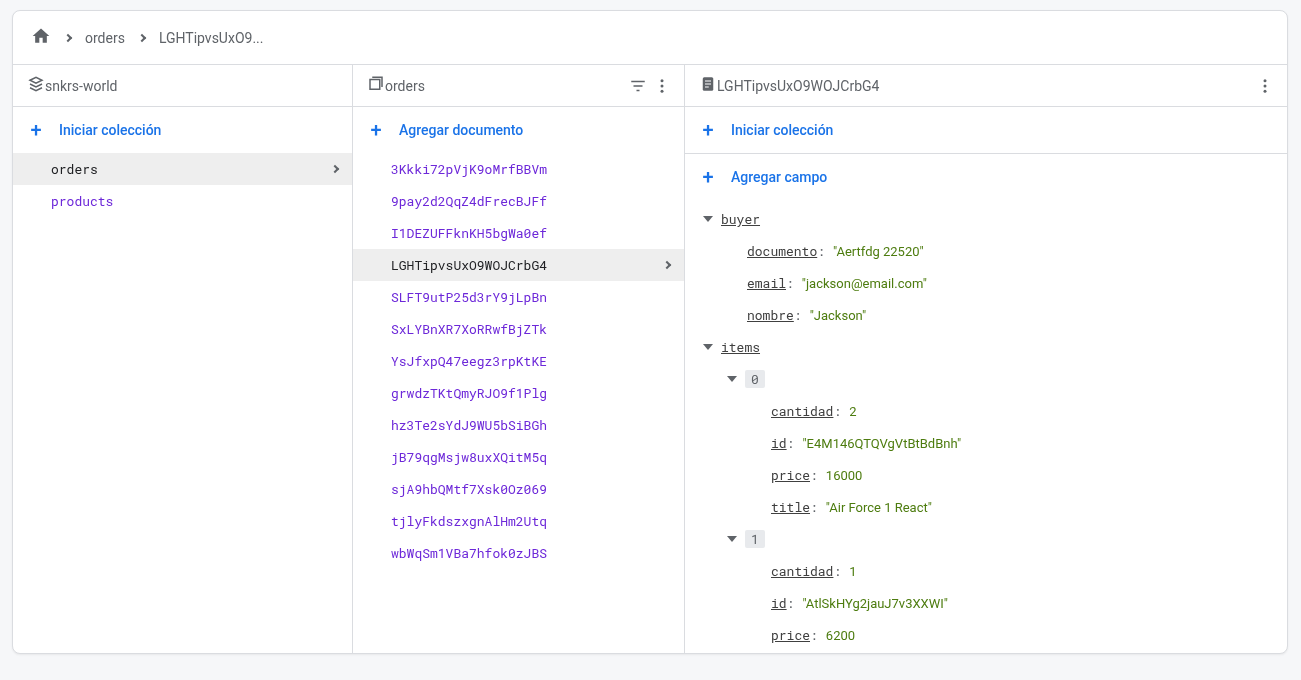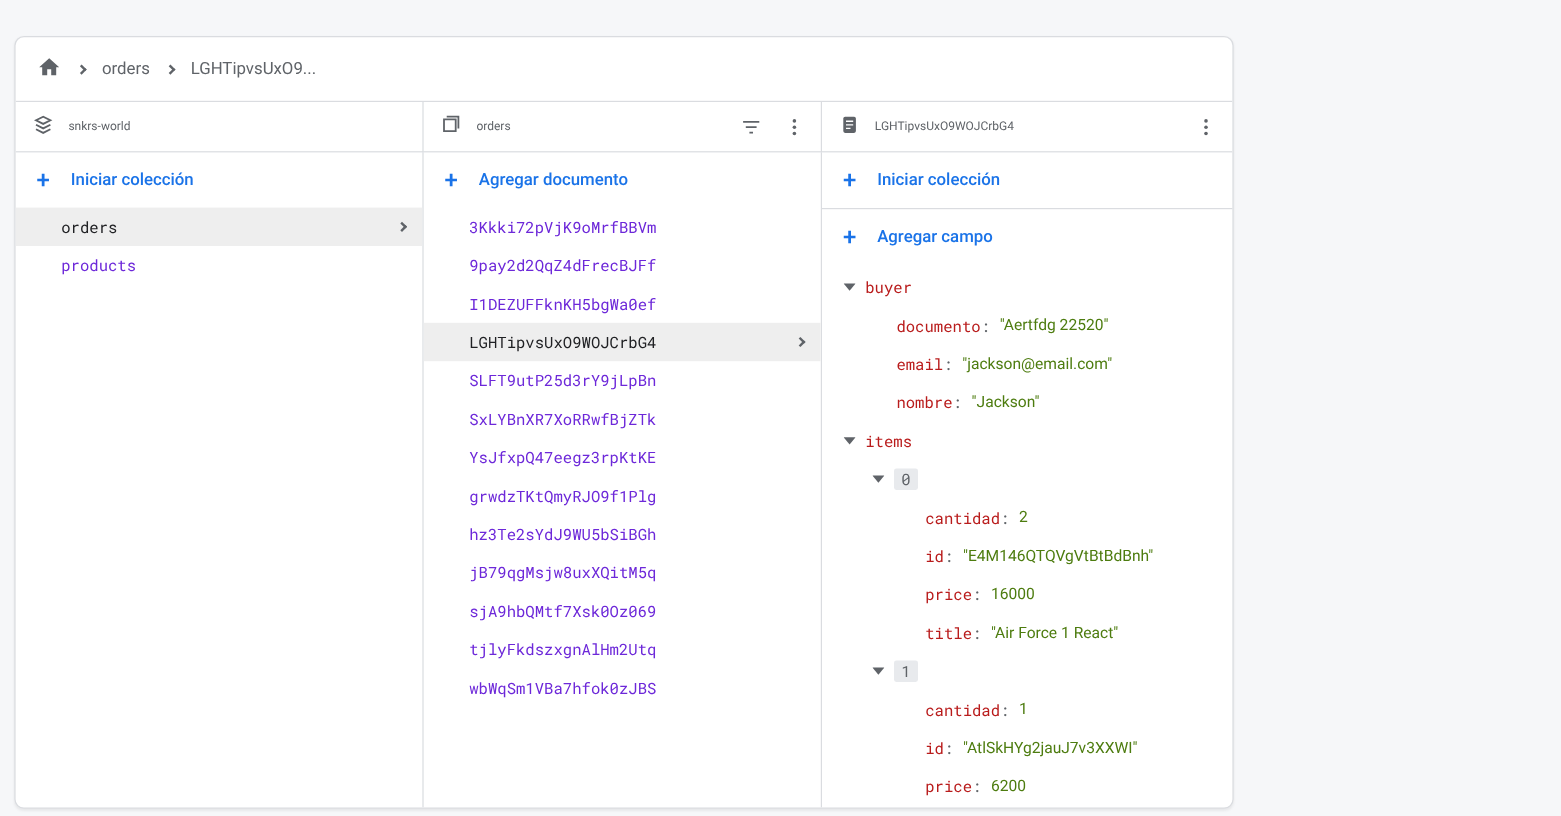--- a/index.html
+++ b/index.html
@@ -7,24 +7,23 @@
       font-family: Roboto, Arial, sans-serif;
       background: #f6f7f9;
       font-size: 13px;
       color: #202124;
       padding: 10px 12px;
     }
     .card {
       background: #fff;
       border: 1px solid #dadce0;
       border-radius: 8px;
-      width: 1016px;
+      width: 1276px;
       box-shadow: 0 1px 2px rgba(60,64,67,.08);
       overflow: hidden;
-      margin-top: 20px;
     }
     .breadcrumb {
       display: flex;
       align-items: center;
       height: 54px;
       padding: 0 18px;
       border-bottom: 1px solid #dadce0;
       gap: 14px;
       color: #5f6368;
     }
@@ -32,23 +31,22 @@
     .breadcrumb .chev { width: 6px; height: 6px; border-top: 2px solid #5f6368; border-right: 2px solid #5f6368; transform: rotate(45deg); }
     .home-ic svg { width: 20px; height: 20px; fill: #5f6368; }
 
     .headers { display: flex; height: 42px; }
     .panel-header {
       display: flex;
       align-items: center;
       padding: 0 10px 0 14px;
       border-right: 1px solid #dadce0;
       border-bottom: 1px solid #dadce0;
-      gap: 12px;
       color: #5f6368;
-      font-size: 10px;
+      font-size: 14px;
     }
     .panel-header.c1 { width: 340px; }
     .panel-header.c2 { width: 332px; }
     .panel-header.c3 { flex: 1; border-right: none; }
     .panel-header .spacer { flex: 1; }
     .icon-btn { width: 24px; height: 24px; display: flex; align-items: center; justify-content: center; color: #5f6368; cursor: pointer; }
     .icon-btn svg { width: 18px; height: 18px; fill: currentColor; }
 
     .columns { display: flex; height: 546px; }
     .col { border-right: 1px solid #dadce0; display: flex; flex-direction: column; overflow: hidden; }
@@ -85,21 +83,21 @@
     .row.selected { background: #eeeeee; color: #202124; }
     .row .label { flex: 1; overflow: hidden; text-overflow: ellipsis; white-space: nowrap; }
     .row .chev2 { width: 6px; height: 6px; border-top: 2px solid #5f6368; border-right: 2px solid #5f6368; transform: rotate(45deg); margin-left: 6px; }
 
     
     .tree { padding: 4px 0; font-family: Roboto, Arial, sans-serif; font-size: 13px; color: #202124; }
     .action-link.sub { border-top: 1px solid #dadce0; }
     .tree-row { display: flex; align-items: center; height: 32px; }
     .tog { width: 18px; height: 18px; display: flex; align-items: center; justify-content: center; margin-right: 4px; cursor: pointer; }
     .tog svg { width: 10px; height: 10px; fill: #5f6368; }
-    .key { font-family: "Roboto Mono", Menlo, Consolas, monospace; color: #b91c1c; }
+    .key { font-family: "Roboto Mono", Menlo, Consolas, monospace; color: #404040; text-decoration: underline; }
     .colon { color: #5f6368; font-family: "Roboto Mono", Menlo, Consolas, monospace; margin-right: 8px; }
     .val { color: #4d7c0f; }
     .val.str::before, .val.str::after { content: '"'; }
     .idx { background: #e8eaed; padding: 0 6px; border-radius: 2px; font-family: "Roboto Mono", Menlo, Consolas, monospace; color: #5f6368; }
 
     ::-webkit-scrollbar { width: 16px; }
     ::-webkit-scrollbar-track { background: #fff; }
     ::-webkit-scrollbar-thumb { background: #c1c1c1; border: 3px solid #fff; border-radius: 2px; }
   </style>
 </head>

